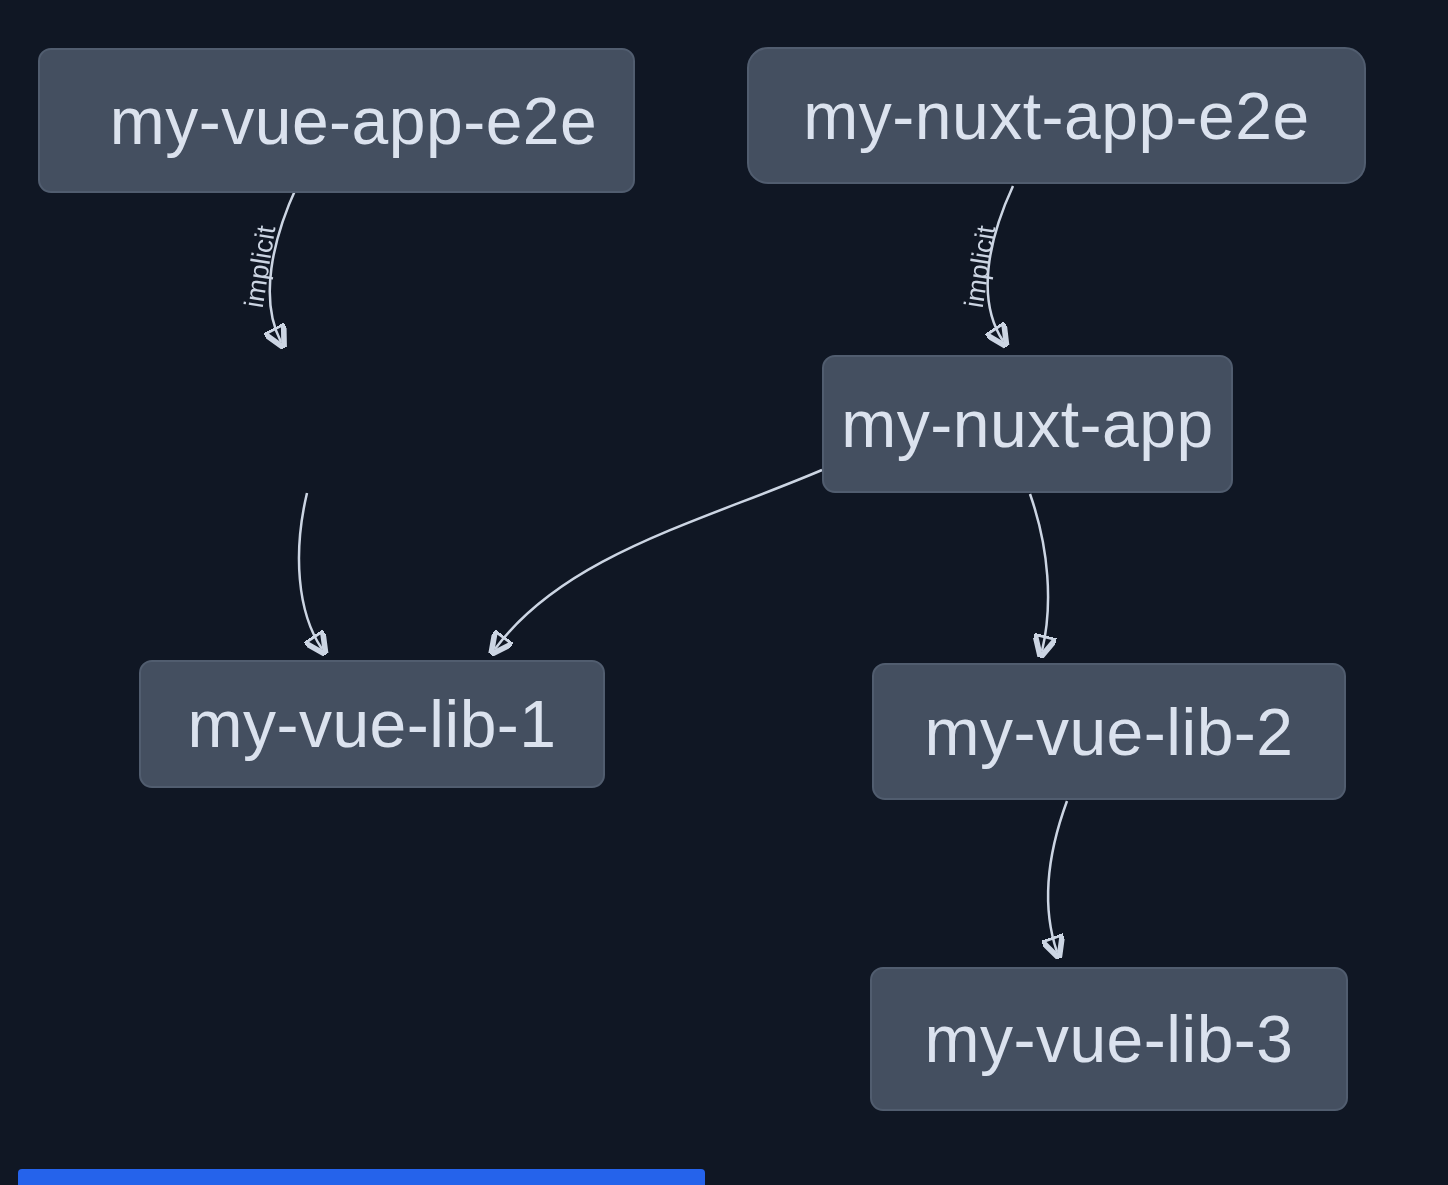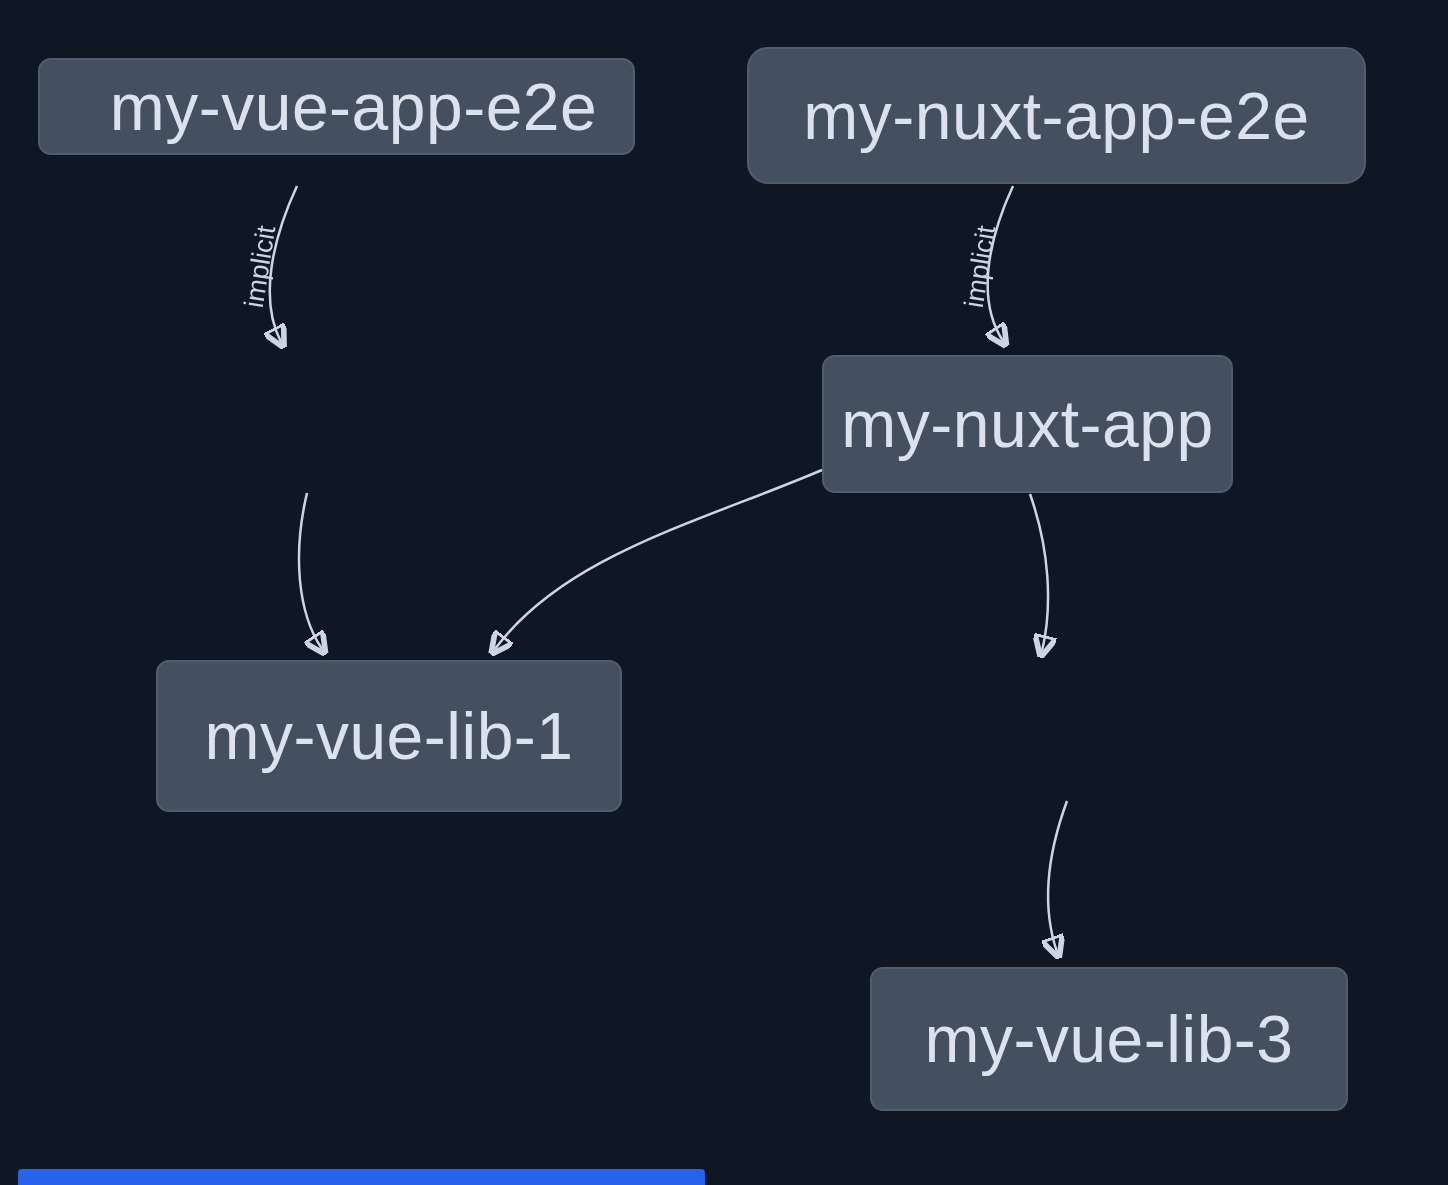--- a/index.html
+++ b/index.html
@@ -74,27 +74,28 @@
     <path d="M 1013 186 C 988 240, 976 300, 1003 341" marker-end="url(#arrow)"></path>
     <path d="M 307 493 C 293 552, 297 612, 322 649" marker-end="url(#arrow)"></path>
     <path d="M 822 470 C 700 522, 565 555, 495 649" marker-end="url(#arrow)"></path>
     <path d="M 1030 494 C 1049 548, 1053 605, 1042 651" marker-end="url(#arrow)"></path>
     <path d="M 1067 801 C 1046 858, 1042 908, 1057 952" marker-end="url(#arrow)"></path>
 
     <text transform="translate(269,268) rotate(-81)" text-anchor="middle">implicit</text>
     <text transform="translate(989,268) rotate(-81)" text-anchor="middle">implicit</text>
   </svg>
 
-  <div class="node" style="left:38px;  top:58px;  width:597px; height:97px;padding-left:34px;">my-vue-app-e2e</div>
+  <div class="node" style="left:38px;  top:48px;  width:597px; height:145px;padding-left:34px;">my-vue-app-e2e</div>
 
   <div class="node" style="left:747px; top:47px;  width:619px; height:137px;border-radius:21px;">my-nuxt-app-e2e</div>
 
 
   <div class="node" style="left:822px; top:355px; width:411px; height:138px;">my-nuxt-app</div>
 
-  <div class="node" style="left:156px; top:660px; width:466px; height:152px;">my-vue-lib-1</div>
+  <div class="node" style="left:139px; top:660px; width:466px; height:128px;">my-vue-lib-1</div>
 
+  <div class="node" style="left:872px; top:663px; width:474px; height:137px;">my-vue-lib-2</div>
 
   <div class="node" style="left:870px; top:967px; width:478px; height:144px;">my-vue-lib-3</div>
 
   <div class="scrollbar-thumb"></div>
 
 </div>
 
 </body></html>

